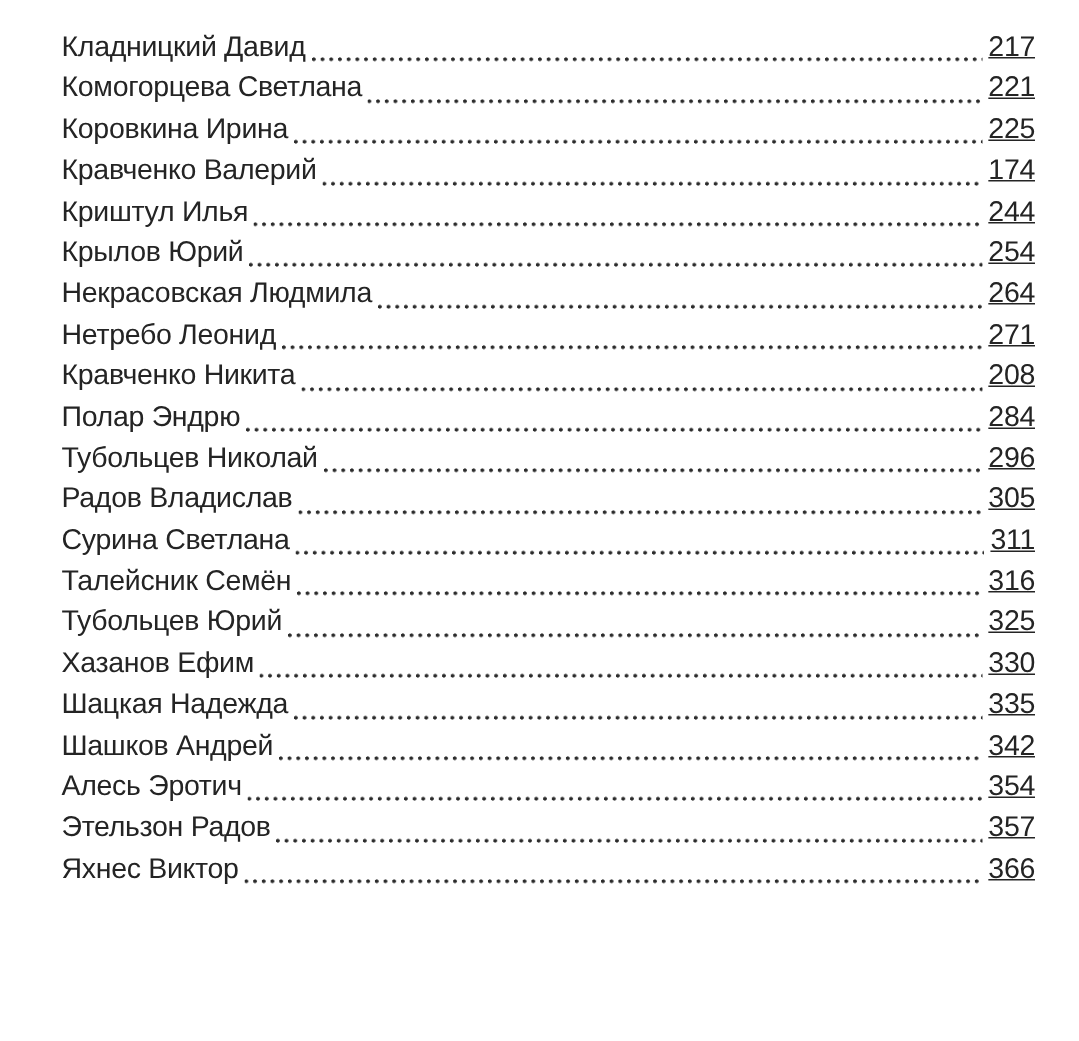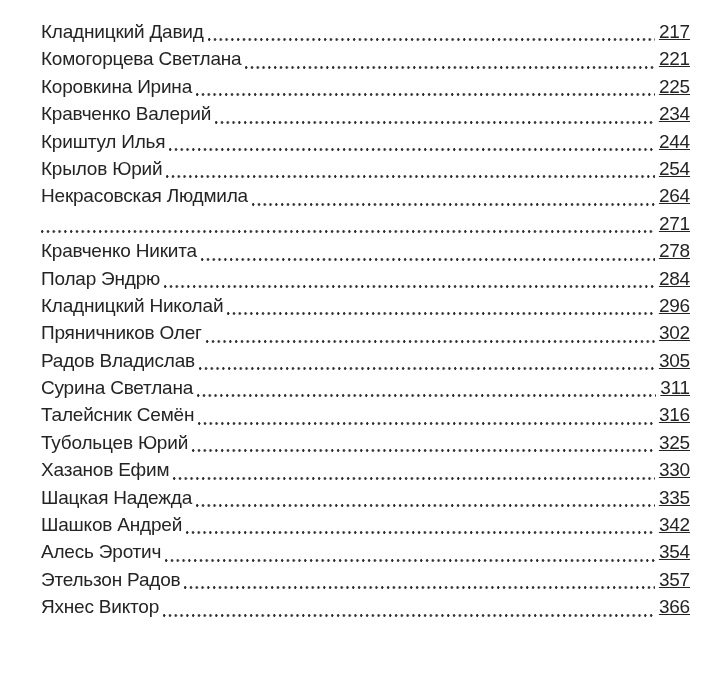--- a/index.html
+++ b/index.html
@@ -71,21 +71,21 @@
 
   <div class="row">
     <span class="name">Коровкина Ирина</span>
     <span class="leader"></span>
     <span class="pagenum">225</span>
   </div>
 
   <div class="row">
     <span class="name">Кравченко Валерий</span>
     <span class="leader"></span>
-    <span class="pagenum">234</span>
+    <span class="pagenum">174</span>
   </div>
 
   <div class="row">
     <span class="name">Криштул Илья</span>
     <span class="leader"></span>
     <span class="pagenum">244</span>
   </div>
 
   <div class="row">
     <span class="name">Крылов Юрий</span>
@@ -94,47 +94,43 @@
   </div>
 
 
   <div class="row">
     <span class="name">Некрасовская Людмила</span>
     <span class="leader"></span>
     <span class="pagenum">264</span>
   </div>
 
   <div class="row">
+    <span class="name">Нетребо Леонид</span>
     <span class="leader"></span>
     <span class="pagenum">271</span>
   </div>
 
   <div class="row">
     <span class="name">Кравченко Никита</span>
     <span class="leader"></span>
-    <span class="pagenum">278</span>
+    <span class="pagenum">208</span>
   </div>
 
   <div class="row">
     <span class="name">Полар Эндрю</span>
     <span class="leader"></span>
     <span class="pagenum">284</span>
   </div>
 
   <div class="row">
-    <span class="name">Кладницкий Николай</span>
+    <span class="name">Тубольцев Николай</span>
     <span class="leader"></span>
     <span class="pagenum">296</span>
   </div>
 
-  <div class="row">
-    <span class="name">Пряничников Олег</span>
-    <span class="leader"></span>
-    <span class="pagenum">302</span>
-  </div>
 
   <div class="row">
     <span class="name">Радов Владислав</span>
     <span class="leader"></span>
     <span class="pagenum">305</span>
   </div>
 
   <div class="row">
     <span class="name">Сурина Светлана</span>
     <span class="leader"></span>

